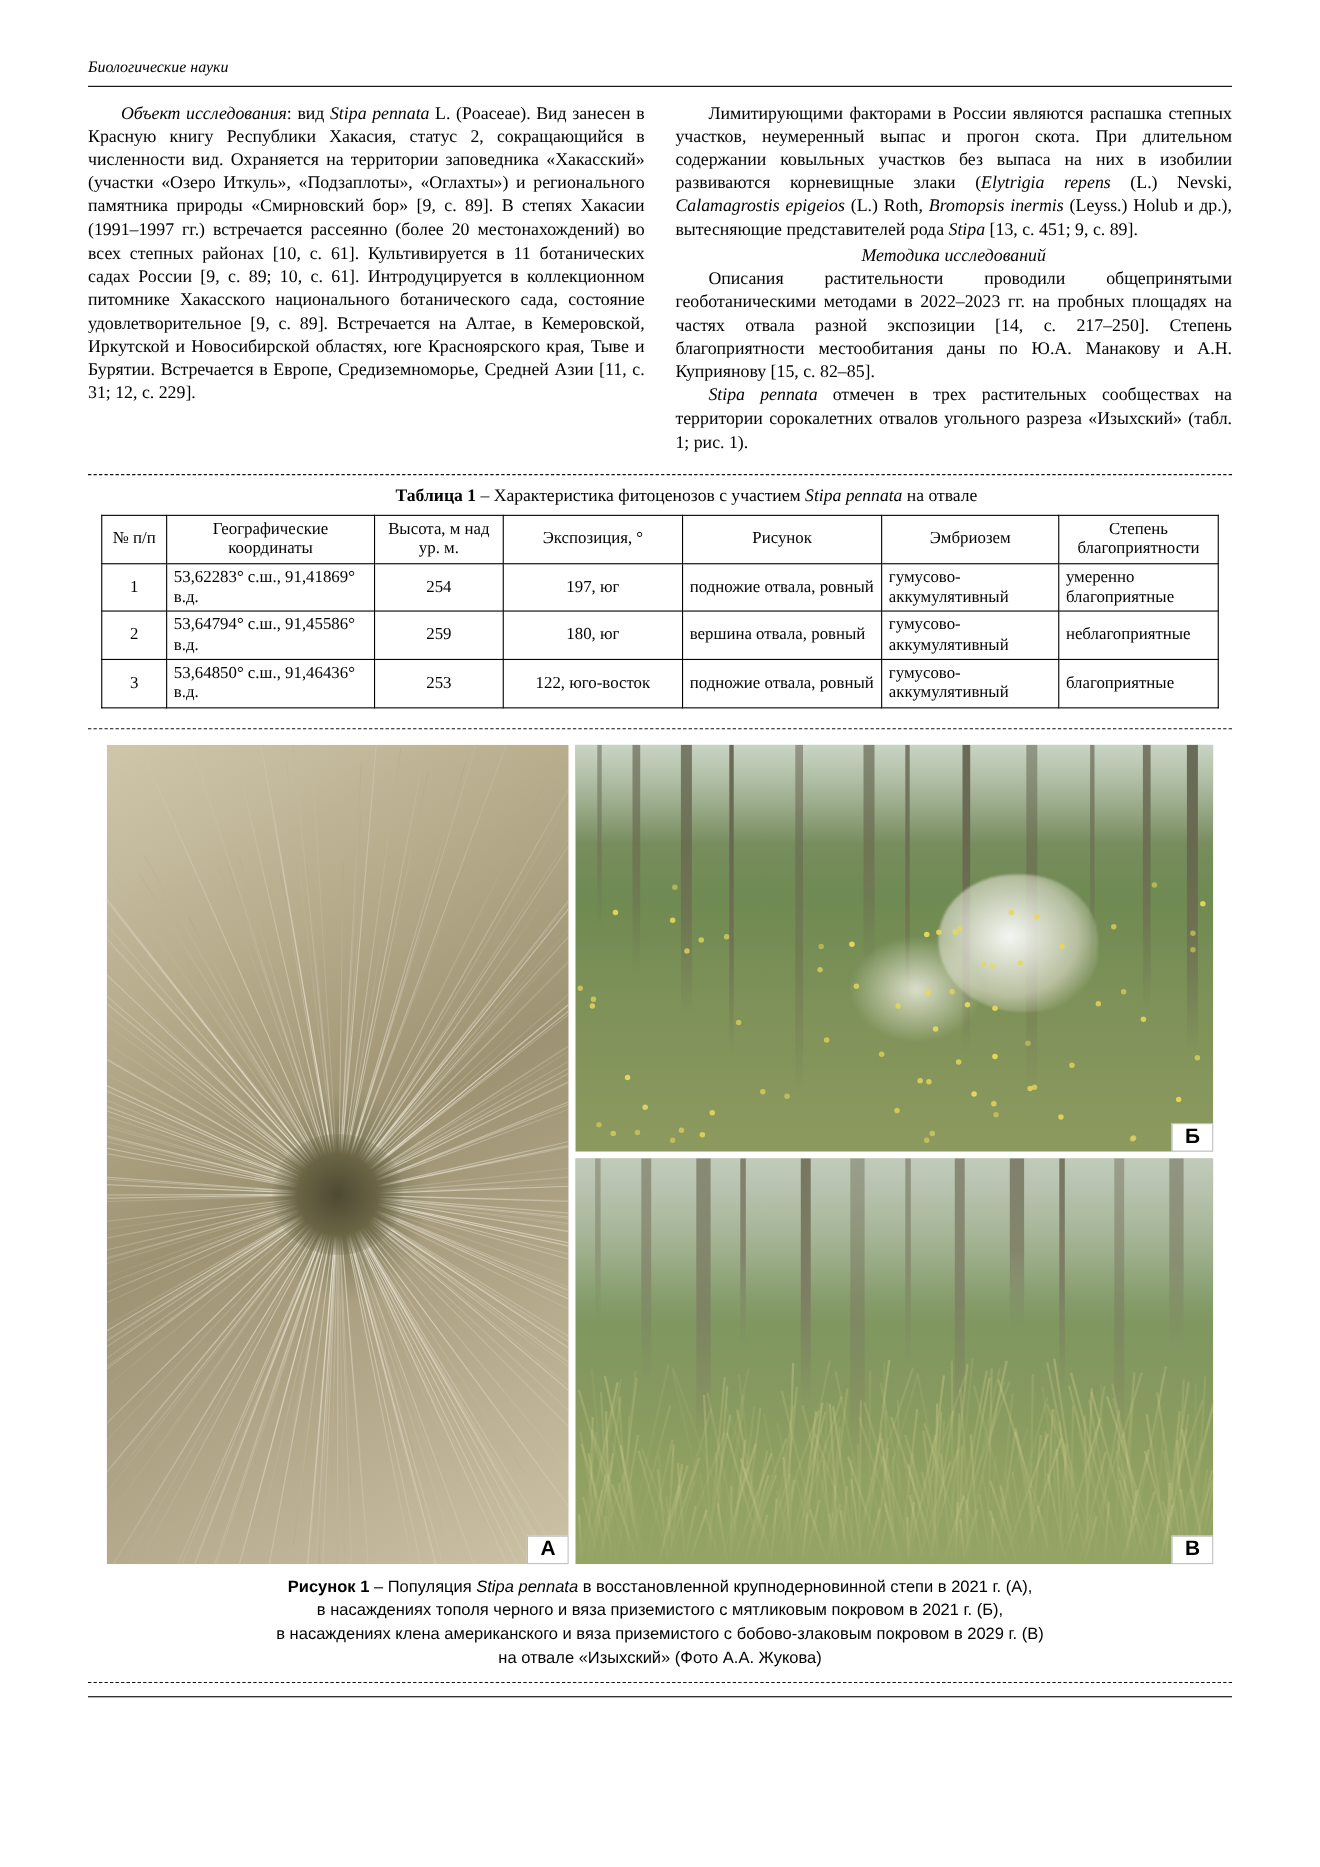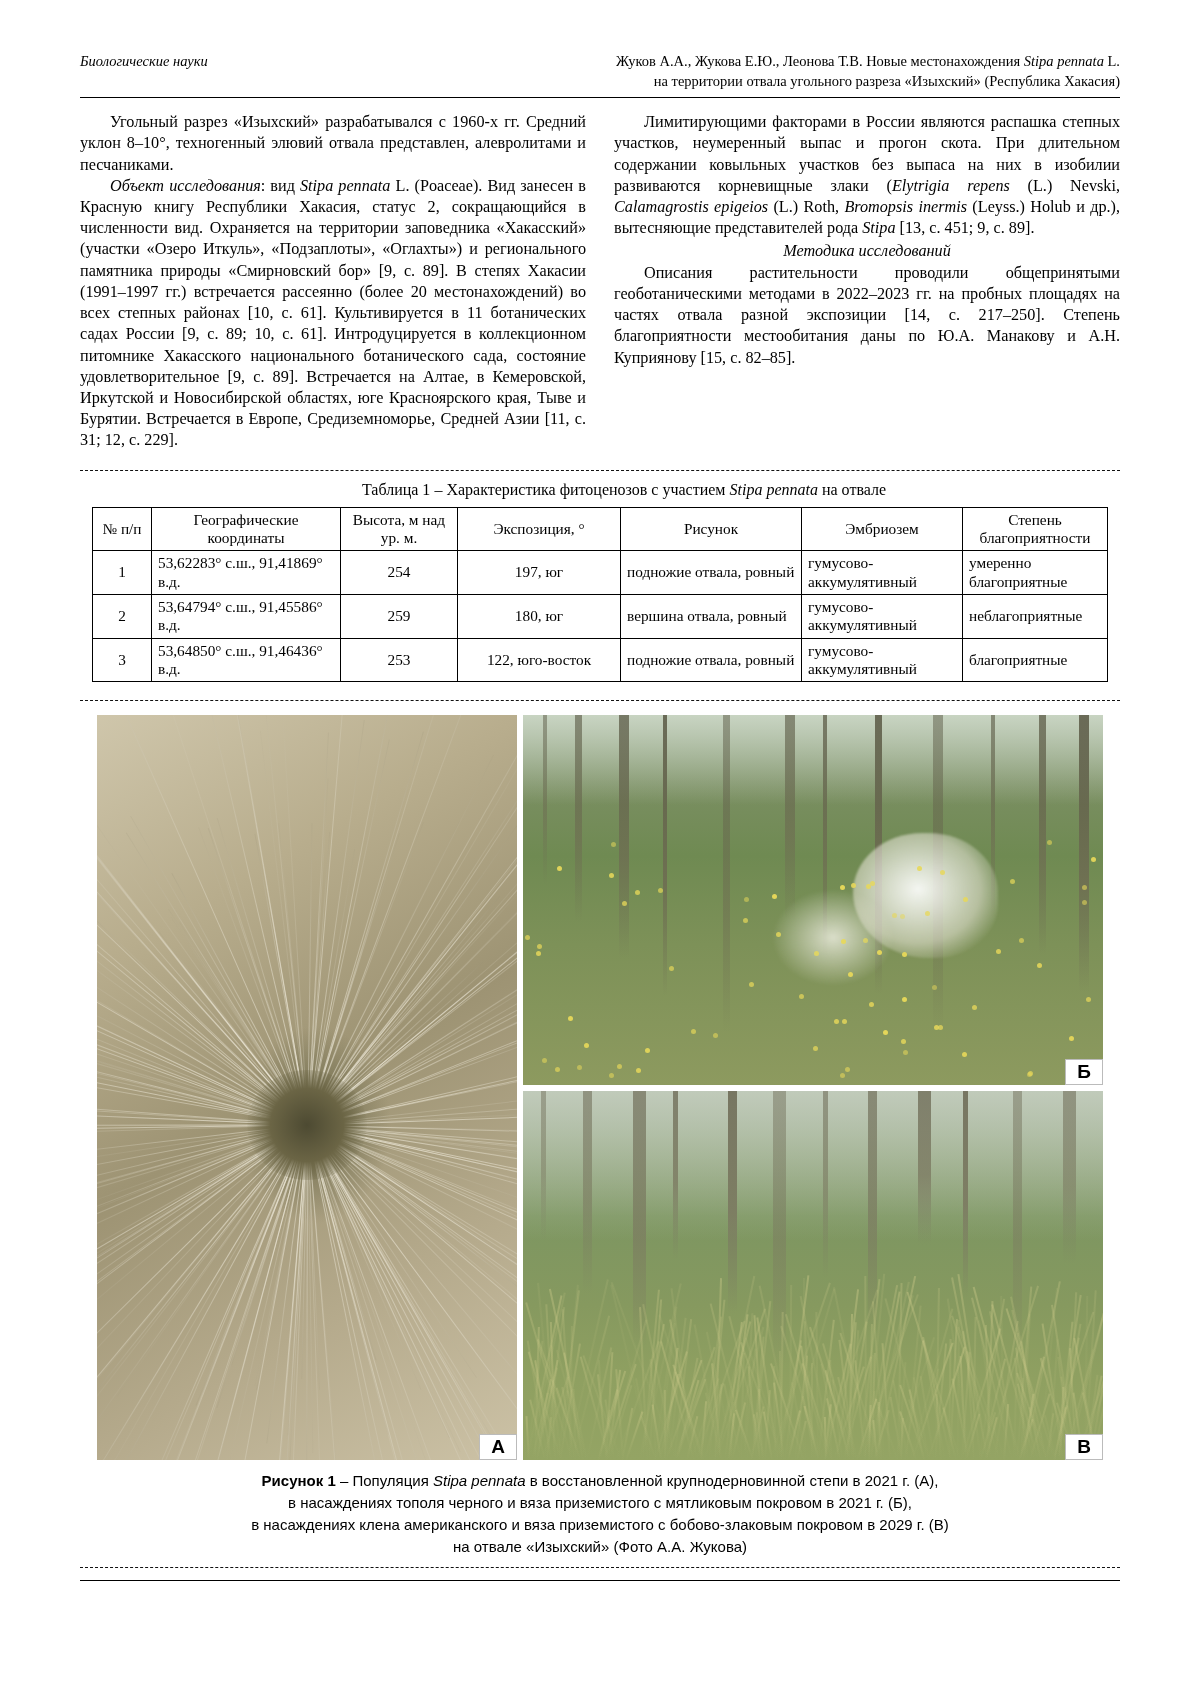--- a/index.html
+++ b/index.html
@@ -79,21 +79,21 @@
     margin: 18px 8px 10px 8px;
     height: 0;
   }
 
   
   .table-caption {
     text-align: center;
     font-size: 16px;
     margin: 6px 0 8px 0;
   }
-  .table-caption b { font-weight: normal; margin-left: 48px; }
+  .table-caption b { font-weight: bold; margin-left: 48px; }
   table.pheno {
     border-collapse: collapse;
     width: 1016px;
     margin: 0 auto;
     font-size: 15.3px;
     line-height: 1.2;
   }
   table.pheno th,
   table.pheno td {
     border: 1.2px solid #000;
@@ -253,38 +253,34 @@
     margin: 0 8px;
   }
 </style>
 </head>
 <body>
 
 <div class="page">
 
   <div class="running-head">
     <div class="rh-left">Биологические науки</div>
-    <div class="rh-right">
-      <span>Жуков А.А., Жукова Е.Ю., Леонова Т.В. Новые местонахождения </span><span class="it">Stipa pennata</span><span> L.</span><br>
-      <span>на территории отвала угольного разреза «Изыхский» (Республика Хакасия)</span>
-    </div>
   </div>
   <div class="rule-top"></div>
 
   <div class="columns">
 
     <div class="col">
-      <p>Угольный разрез «Изыхский» разрабатывался с 1960-х гг. Средний уклон 8–10°, техногенный элювий отвала представлен, алевролитами и песчаниками.</p>
       <p><span class="it">Объект исследования</span><span>: вид </span><span class="it">Stipa pennata</span><span> L. (Poaceae). Вид занесен в Красную книгу Республики Хакасия, статус 2, сокращающийся в численности вид. Охраняется на территории заповедника «Хакасский» (участки «Озеро Иткуль», «Подзаплоты», «Оглахты») и регионального памятника природы «Смирновский бор» [9, с. 89]. В степях Хакасии (1991–1997 гг.) встречается рассеянно (более 20 местонахождений) во всех степных районах [10, с. 61]. Культивируется в 11 ботанических садах России [9, с. 89; 10, с. 61]. Интродуцируется в коллекционном питомнике Хакасского национального ботанического сада, состояние удовлетворительное [9, с. 89]. Встречается на Алтае, в Кемеровской, Иркутской и Новосибирской областях, юге Красноярского края, Тыве и Бурятии. Встречается в Европе, Средиземноморье, Средней Азии [11, с. 31; 12, с. 229].</span></p>
     </div>
 
     <div class="col">
       <p><span>Лимитирующими факторами в России являются распашка степных участков, неумеренный выпас и прогон скота. При длительном содержании ковыльных участков без выпаса на них в изобилии развиваются корневищные злаки (</span><span class="it">Elytrigia repens</span><span> (L.) Nevski, </span><span class="it">Calamagrostis epigeios</span><span> (L.) Roth, </span><span class="it">Bromopsis inermis</span><span> (Leyss.) Holub и др.), вытесняющие представителей рода </span><span class="it">Stipa</span><span> [13, с. 451; 9, с. 89].</span></p>
       <p class="center-head">Методика исследований</p>
       <p>Описания растительности проводили общепринятыми геоботаническими методами в 2022–2023 гг. на пробных площадях на частях отвала разной экспозиции [14, с. 217–250]. Степень благоприятности местообитания даны по Ю.А. Манакову и А.Н. Куприянову [15, с. 82–85].</p>
+      <p><span class="it">Stipa pennata</span><span> отмечен в трех растительных сообществах на территории сорокалетних отвалов угольного разреза «Изыхский» (табл. 1; рис. 1).</span></p>
     </div>
   </div>
 
   <div class="dashed"></div>
 
   <div class="table-caption">
     <b>Таблица 1</b><span> – Характеристика фитоценозов с участием </span><span class="it">Stipa pennata</span><span> на отвале</span>
   </div>
 
   <table class="pheno">

